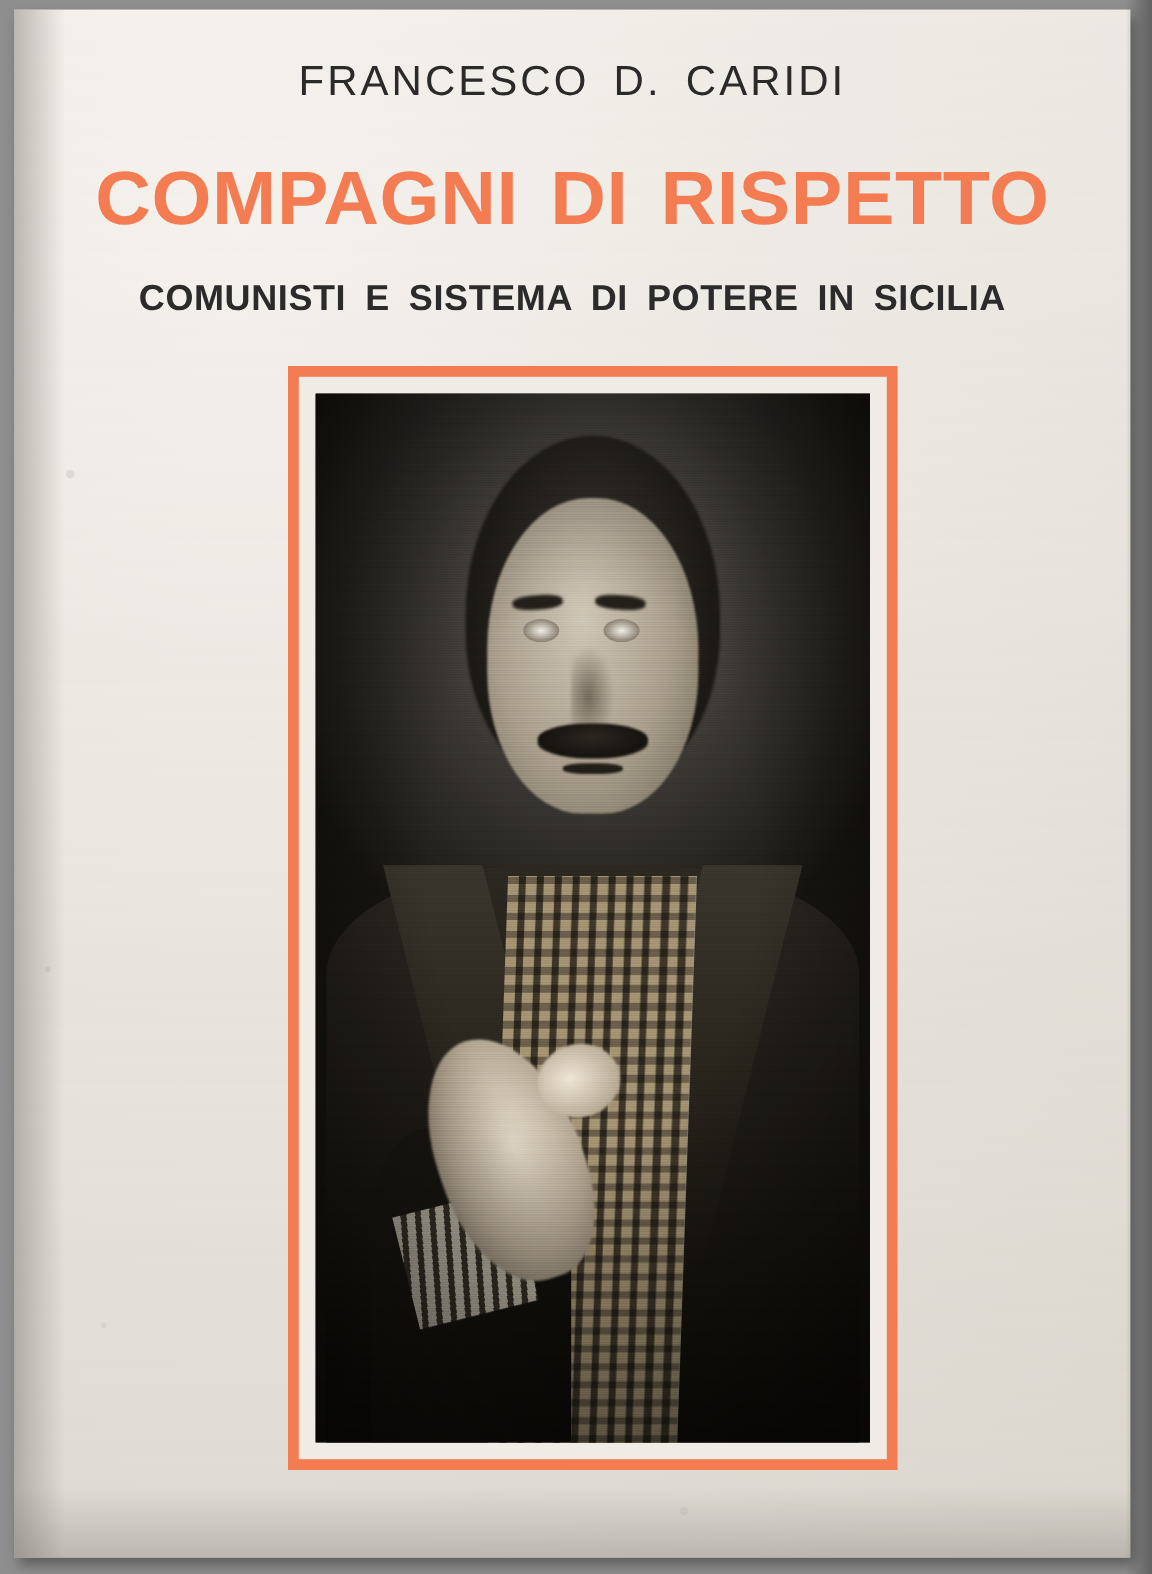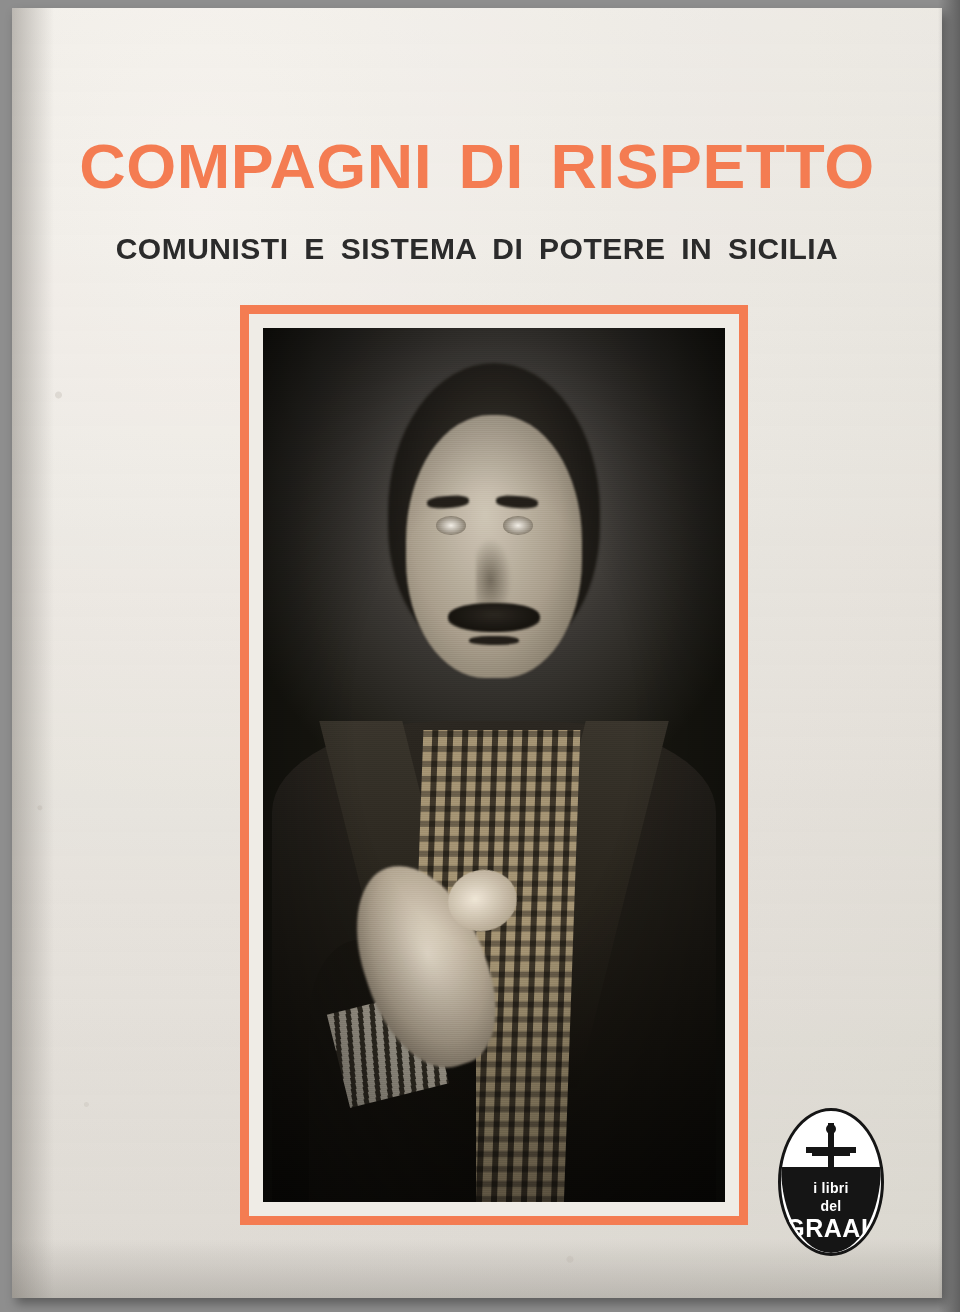--- a/index.html
+++ b/index.html
@@ -308,20 +308,21 @@
 <body>
 
 <div class="scan-bed"></div>
 
 <div class="cover">
 
   <div class="grain"></div>
   <div class="spine-shade"></div>
   <div class="bottom-shade"></div>
 
+  <div class="author">FRANCESCO D. CARIDI</div>
 
   <div class="title">COMPAGNI DI RISPETTO</div>
 
   <div class="subtitle">COMUNISTI E SISTEMA DI POTERE IN SICILIA</div>
 
   <div class="photo-frame">
     <div class="photo">
       <div class="backdrop"></div>
       <div class="hair"></div>
       <div class="face"></div>
@@ -338,30 +339,16 @@
       <div class="shirt"></div>
       <div class="arm"></div>
       <div class="cuff"></div>
       <div class="hand"></div>
       <div class="finger"></div>
       <div class="vignette"></div>
       <div class="noise"></div>
     </div>
   </div>
 
-  <div class="logo">
-    <span class="sword">
-      <svg width="62" height="58" viewBox="0 0 62 58" aria-hidden="true">
-        <rect x="28" y="2" width="6" height="50" fill="#151515"></rect>
-        <rect x="6" y="26" width="50" height="6" fill="#151515"></rect>
-        <rect x="12" y="32" width="38" height="3" fill="#151515"></rect>
-        <circle cx="31" cy="8" r="5" fill="#151515"></circle>
-      </svg>
-    </span>
-    <div class="band"></div>
-    <div class="l1">i libri</div>
-    <div class="l2">del</div>
-    <div class="l3">GRAAL</div>
-  </div>
 
 </div>
 
 <div class="edge-right"></div>
 
 </body></html>

